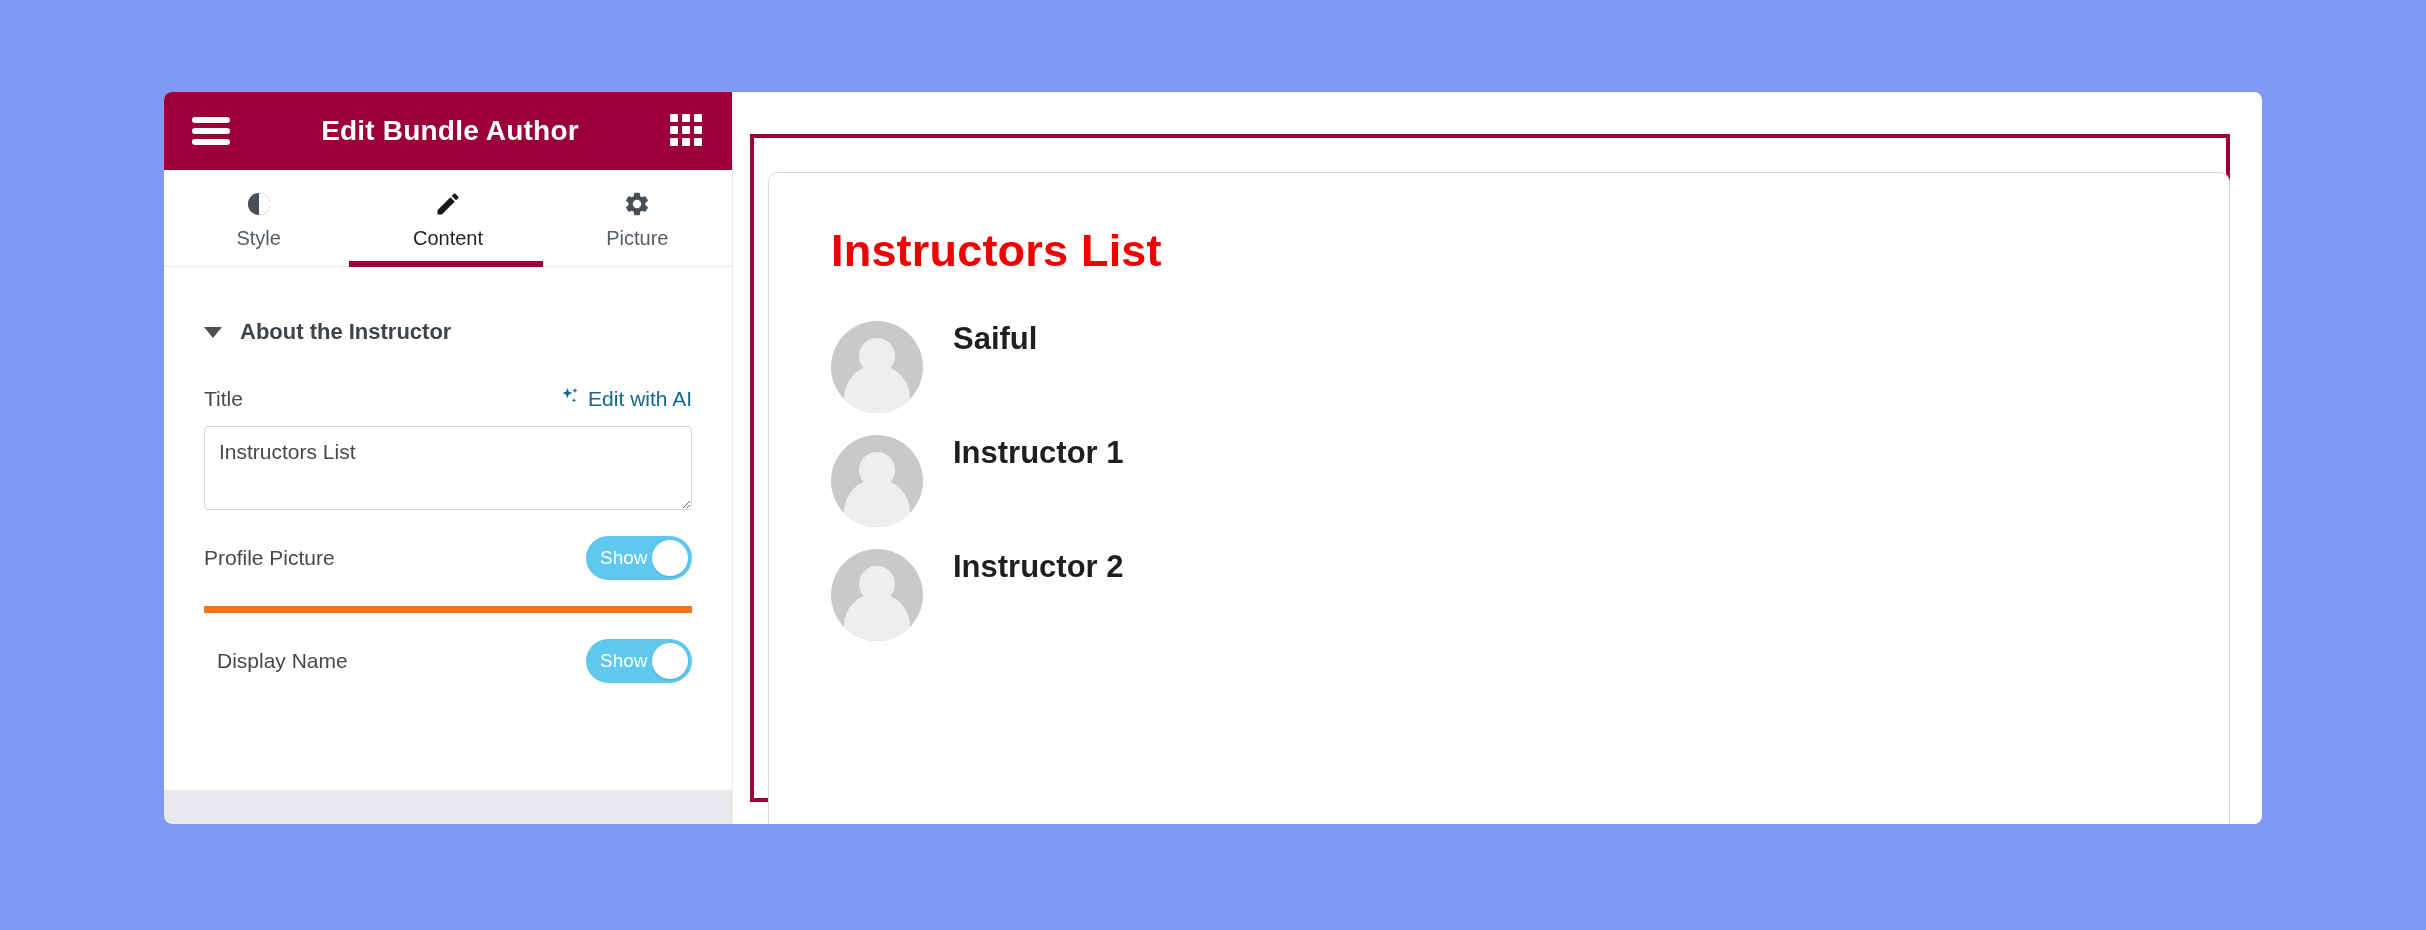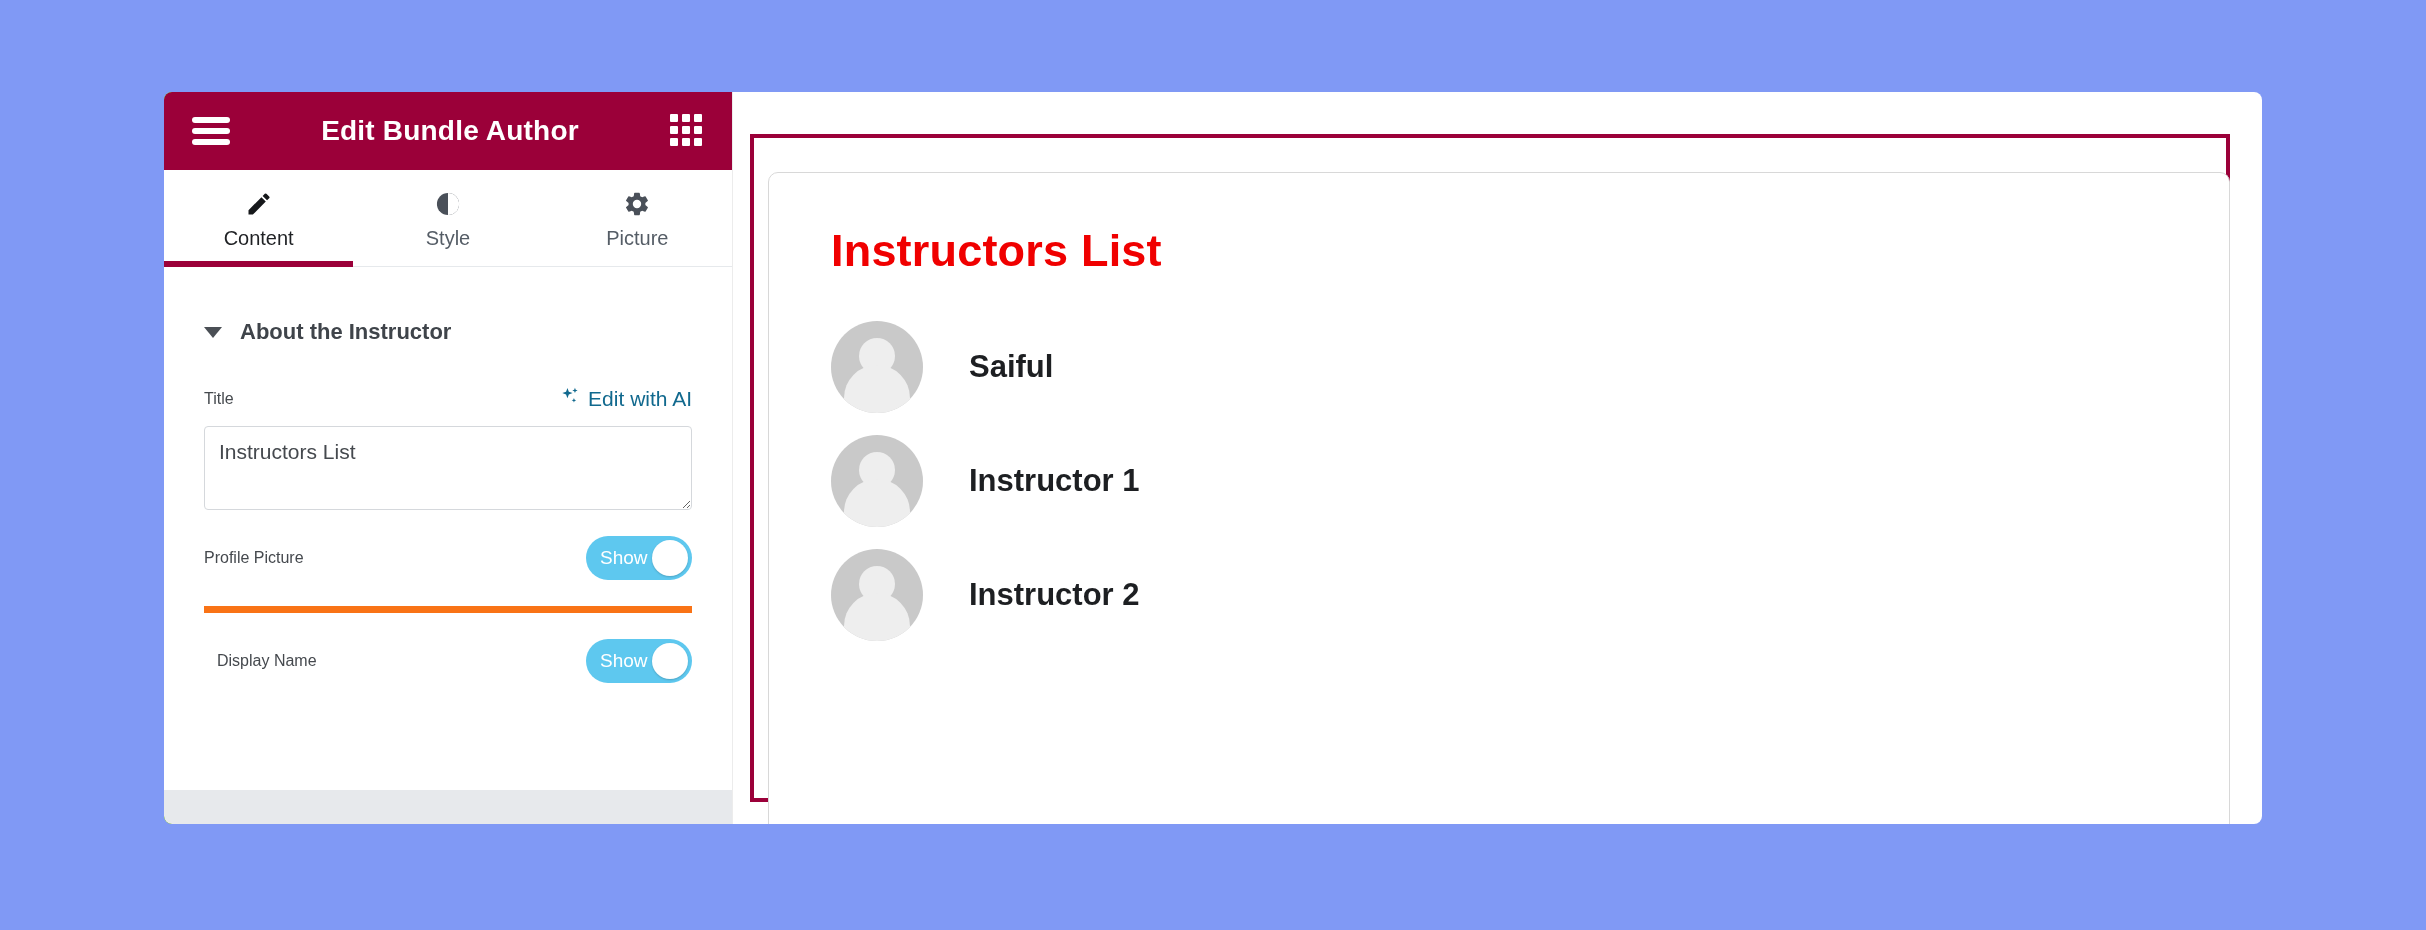--- a/index.html
+++ b/index.html
@@ -159,21 +159,21 @@
     color: #3f444a;
   }
 
   .field-row {
     display: flex;
     align-items: center;
     justify-content: space-between;
     margin-top: 30px;
   }
   .field-label {
-    font-size: 16px;
+    font-size: 21px;
     color: #45494e;
   }
   #write-ai {
     display: flex;
     align-items: center;
     gap: 7px;
     color: #11698e;
     font-size: 21px;
     cursor: pointer;
     white-space: nowrap;
@@ -287,22 +287,21 @@
     font-size: 45px;
     font-weight: bold;
     margin: 52px 0 0 62px;
     letter-spacing: .2px;
   }
   #instructors-list {
     margin: 44px 0 0 62px;
   }
   .instructor-row {
     display: flex;
-    align-items: center;
-    gap: 46px;
+    gap: 30px;
     margin-bottom: 22px;
   }
   .avatar {
     width: 92px;
     height: 92px;
     border-radius: 50%;
     background: #c9c9c9;
     position: relative;
     overflow: hidden;
     flex: 0 0 auto;
@@ -353,37 +352,37 @@
           <i></i>
           <i></i>
           <i></i>
           <i></i>
           <i></i>
       </div>
     </div>
 
     <div id="panel-tabs">
 
-      <div class="tab active">
-        <span class="tab-icon">
-          <svg width="28" height="28" viewBox="0 0 24 24" fill="#16181b">
-            <path d="M3 17.25V21h3.75L17.81 9.94l-3.75-3.75L3 17.25zM20.71 7.04a1 1 0 0 0 0-1.41l-2.34-2.34a1 1 0 0 0-1.41 0l-1.83 1.83 3.75 3.75 1.83-1.83z"></path>
-          </svg>
-        </span>
-        <span class="tab-label">Content</span>
-      </div>
-
       <div class="tab">
         <span class="tab-icon">
           <svg width="28" height="28" viewBox="0 0 24 24">
             <circle cx="12" cy="12" r="9.5" fill="#4a5059"></circle>
             <path d="M12 2.5a9.5 9.5 0 0 1 0 19z" fill="#ffffff"></path>
           </svg>
         </span>
         <span class="tab-label">Style</span>
+      </div>
+
+      <div class="tab active">
+        <span class="tab-icon">
+          <svg width="28" height="28" viewBox="0 0 24 24" fill="#16181b">
+            <path d="M3 17.25V21h3.75L17.81 9.94l-3.75-3.75L3 17.25zM20.71 7.04a1 1 0 0 0 0-1.41l-2.34-2.34a1 1 0 0 0-1.41 0l-1.83 1.83 3.75 3.75 1.83-1.83z"></path>
+          </svg>
+        </span>
+        <span class="tab-label">Content</span>
       </div>
 
       <div class="tab">
         <span class="tab-icon">
           <svg width="28" height="28" viewBox="0 0 24 24" fill="#4a5059">
             <path d="M19.14 12.94a7.07 7.07 0 0 0 0-1.88l2.03-1.58a.5.5 0 0 0 .12-.64l-1.92-3.32a.5.5 0 0 0-.6-.22l-2.39.96a7.3 7.3 0 0 0-1.63-.94l-.36-2.54a.5.5 0 0 0-.5-.42h-3.84a.5.5 0 0 0-.5.42l-.36 2.54c-.59.24-1.13.56-1.63.94l-2.39-.96a.5.5 0 0 0-.6.22L2.65 8.84a.5.5 0 0 0 .12.64l2.03 1.58a7.07 7.07 0 0 0 0 1.88l-2.03 1.58a.5.5 0 0 0-.12.64l1.92 3.32c.13.22.39.3.6.22l2.39-.96c.5.38 1.04.7 1.63.94l.36 2.54c.04.24.25.42.5.42h3.84c.25 0 .46-.18.5-.42l.36-2.54c.59-.24 1.13-.56 1.63-.94l2.39.96c.22.08.47 0 .6-.22l1.92-3.32a.5.5 0 0 0-.12-.64l-2.03-1.58zM12 15.6A3.6 3.6 0 1 1 12 8.4a3.6 3.6 0 0 1 0 7.2z"></path>
           </svg>
         </span>
         <span class="tab-label">Picture</span>
       </div>

